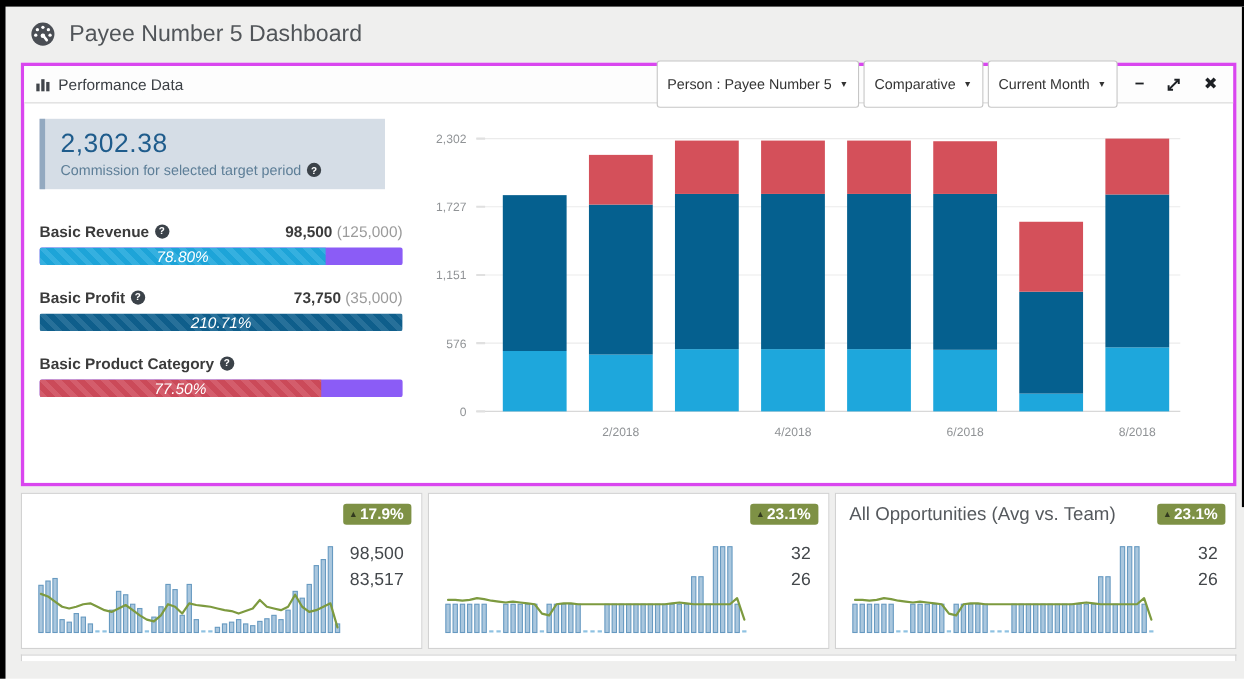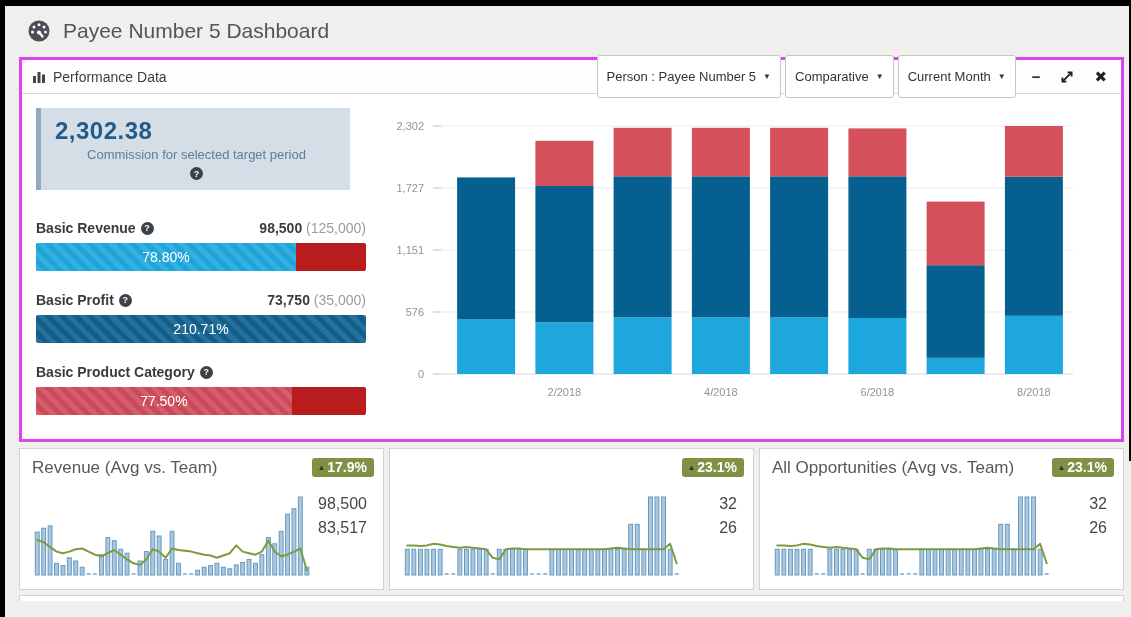--- a/index.html
+++ b/index.html
@@ -26,30 +26,30 @@
             background:#fff; font-size:13px; color:#333; padding:13px 9px; cursor:pointer; font-family:inherit; }
   .dd-caret { font-size:8px; color:#333; }
   .win-icons { display:flex; gap:20px; margin-left:16px; margin-right:4px; align-items:center; }
   .win-icon { color:#1d2024; font-weight:bold; font-size:15px; cursor:pointer; line-height:1; }
 
   .panel-body { display:flex; padding:14px 4px 6px 14px; height:345px; }
 
   
   .left-col { width:345px; flex:none; }
   .commission-box { background:#d5dde6; border-left:5px solid #93a9c0; padding:9px 12px 10px 14px; width:314px; margin-bottom:30px; }
-  .commission-value { font-size:24px; font-weight:bold; color:#1f5c8c; letter-spacing:0.5px; }
-  .commission-caption { font-size:13px; color:#5d7e97; margin-top:2px; display:flex; align-items:center; gap:5px;flex-direction:column; }
+  .commission-value { font-size:24px; font-weight:normal; color:#1f5c8c; letter-spacing:0.5px; }
+  .commission-caption { font-size:13px; color:#5d7e97; margin-top:2px; display:flex; align-items:center; gap:5px; }
 
   .metric { margin-bottom:21px; width:330px; }
   .metric-head { display:flex; justify-content:space-between; align-items:flex-start; font-size:14px; margin-bottom:7px; }
   .metric-label { font-weight:bold; color:#3b3b3b; display:flex; align-items:center; gap:5px; }
   .metric-nums { color:#3b3b3b;margin-left:28px; }
   .metric-value { font-weight:bold; }
   .metric-target { color:#9b9b9b; }
-  .progress { width:330px; height:28px; background:#b91c1c; border-radius:2px; position:relative; overflow:hidden; }
+  .progress { width:330px; height:16px; background:#8b5cf6; border-radius:2px; position:relative; overflow:hidden;font-style:italic; }
   .progress-fill { height:100%; display:flex; align-items:center; justify-content:center;
       color:#fff; font-size:14px;
       background-image:repeating-linear-gradient(45deg, rgba(255,255,255,0.10) 0 5px, rgba(0,0,0,0.02) 5px 10px); }
 
   .help-icon { display:inline-flex; align-items:center; justify-content:center; width:13px; height:13px;
       border-radius:50%; background:#3b4249; color:#fff; font-size:9px; font-weight:bold; flex:none; }
 
   
   .chart-col { flex:1; position:relative; padding-top:4px; }
 
@@ -227,21 +227,20 @@
           <rect x="623.9" y="64.8" width="58" height="139.0" fill="#05608f"></rect>
           <rect x="623.9" y="14.0" width="58" height="50.8" fill="#d4505a"></rect>
           <text x="652.9" y="284" text-anchor="middle" fill="#909396" font-size="11">8/2018</text>
         </svg>
     </div>
   </div>
 </div>
 
 <div class="kpi-row">
   <div class="kpi">
-    <div class="kpi-title">Revenue (Avg vs. Team)</div>
     <div class="badge">
       <span class="badge-tri">▲</span>
       <span>17.9%</span>
     </div>
     <div class="kpi-values">
       <div>98,500</div>
       <div>83,517</div>
     </div>
     <svg class="spark" width="276" height="96">
         <rect x="1.3" y="45.1" width="3.9" height="42.9" fill="#aac7de" stroke="#679ac1" stroke-width="1"></rect>

